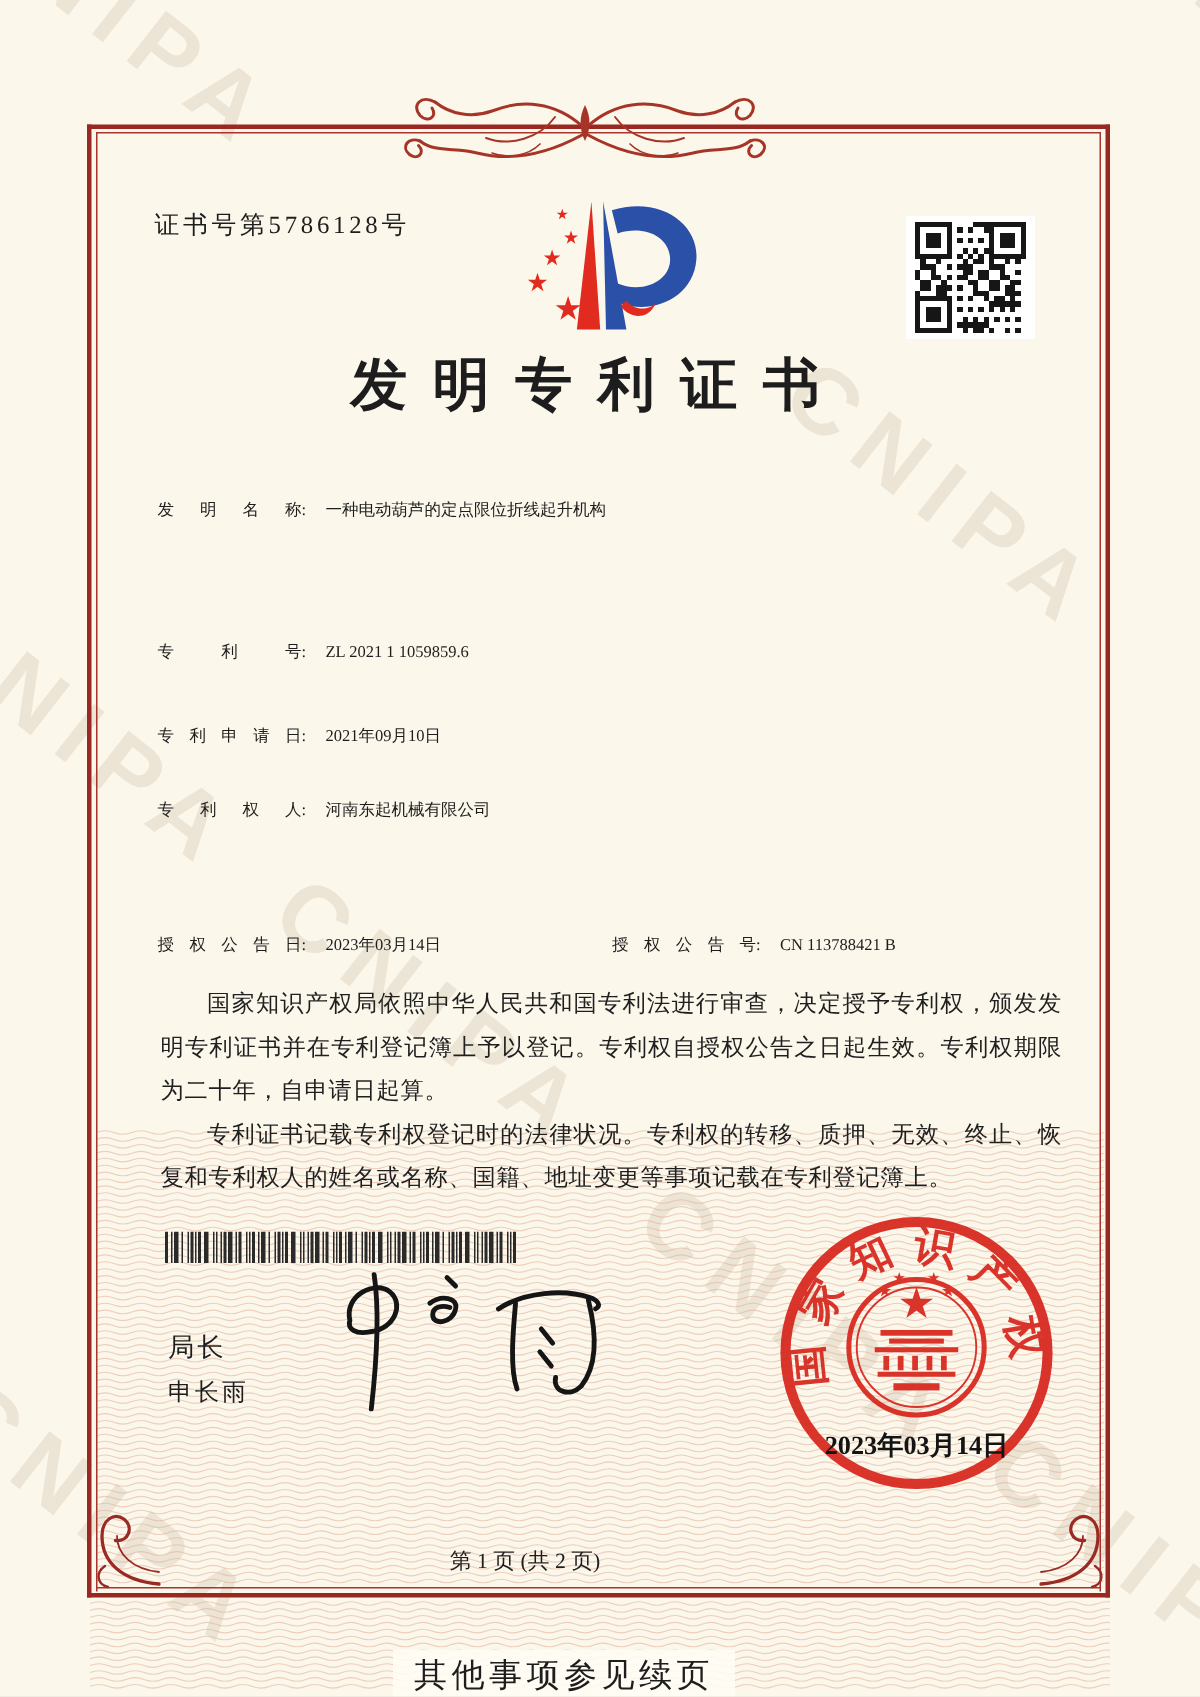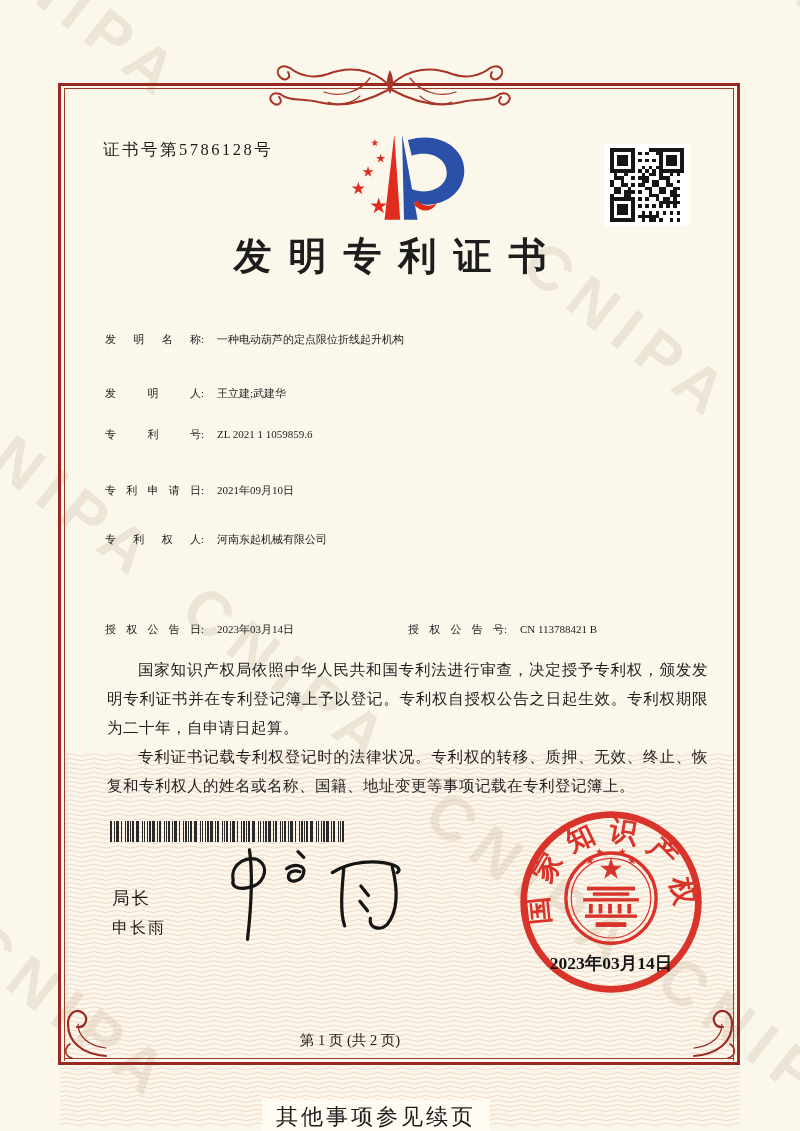--- a/index.html
+++ b/index.html
@@ -341,23 +341,20 @@
           <rect x="19" y="20" width="1" height="1"></rect>
         </g>
     </svg>
   </div>
 
   <div class="title">发明专利证书</div>
 
   <div class="row" style="top:332px;">
     <span class="lbl">发明名称</span><span class="colon">:</span><span>一种电动葫芦的定点限位折线起升机构</span>
   </div>
-  <div class="row" style="top:386px;">
-    <span class="lbl">发明人</span><span class="colon">:</span><span>王立建;武建华</span>
-  </div>
   <div class="row" style="top:427px;">
     <span class="lbl">专利号</span><span class="colon">:</span><span>ZL 2021 1 1059859.6</span>
   </div>
   <div class="row" style="top:483px;">
     <span class="lbl">专利申请日</span><span class="colon">:</span><span>2021年09月10日</span>
   </div>
   <div class="row" style="top:532px;">
     <span class="lbl">专利权人</span><span class="colon">:</span><span>河南东起机械有限公司</span>
   </div>
   <div class="row" style="top:622px;">

